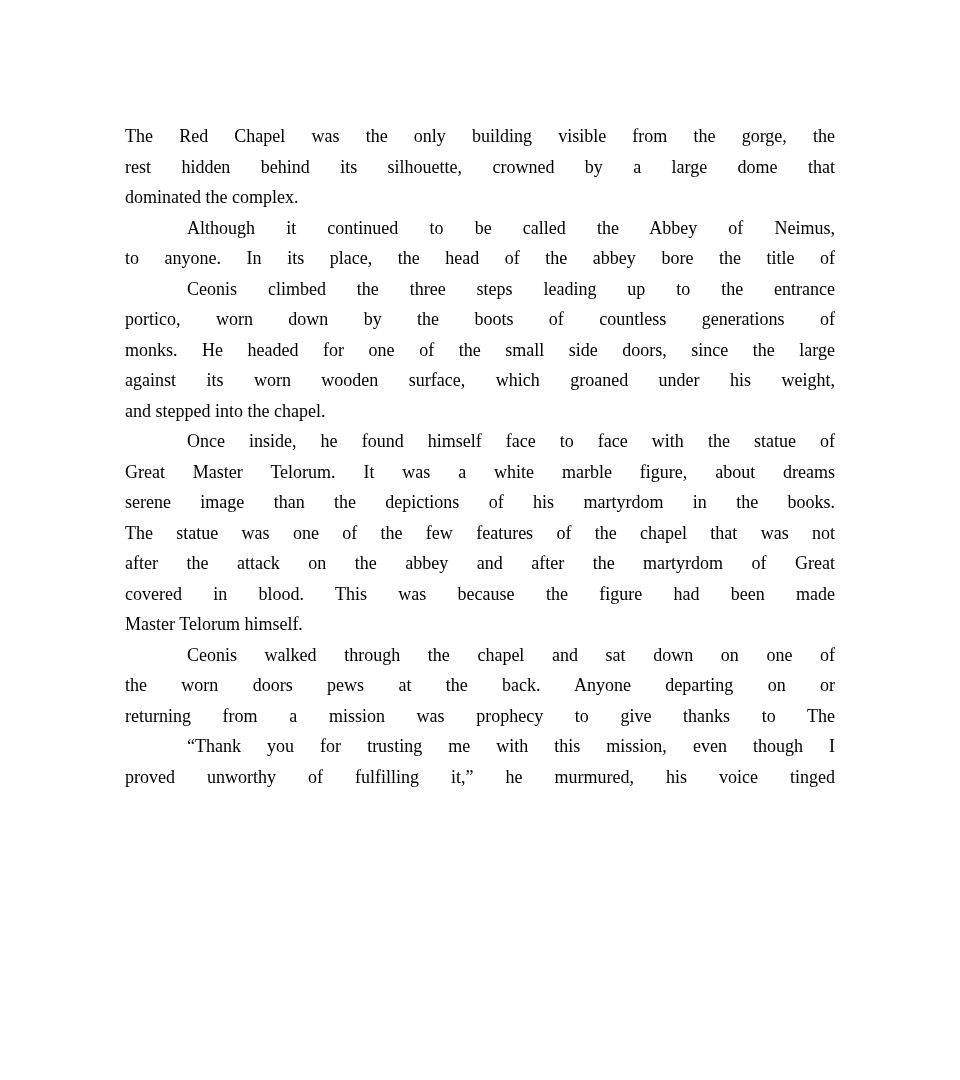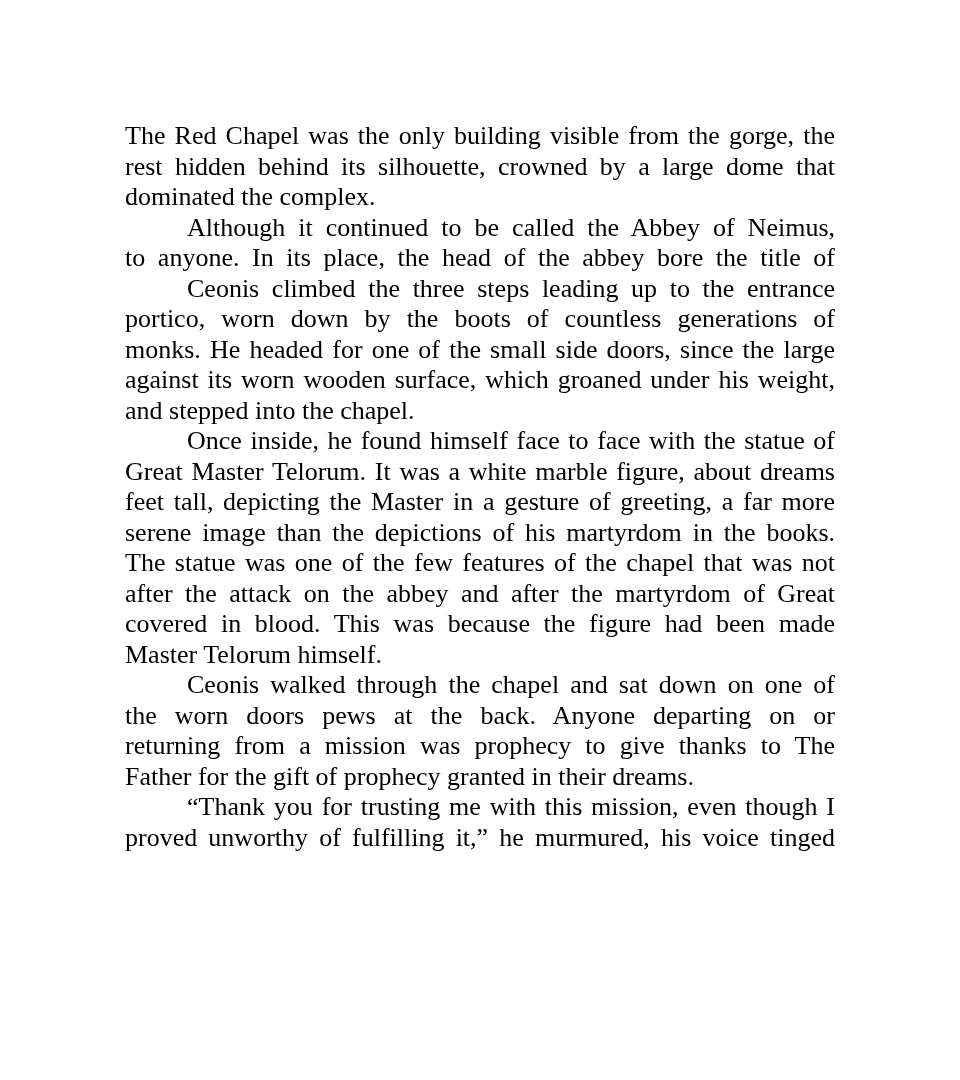--- a/index.html
+++ b/index.html
@@ -24,21 +24,21 @@
     position: absolute;
     left: 125px;
     top: 121px;
     width: 710px;
   }
   .paragraph {
     margin: 0;
     padding: 0;
   }
   .line {
-    font-size: 26px;
+    font-size: 18px;
     line-height: 30.5px;
     text-align: justify;
     white-space: normal;
   }
   .line.j {
     
     text-align-last: justify;
   }
   .line.nj {
     
@@ -65,31 +65,29 @@
       <div class="paragraph indented">
         <div class="line j">Ceonis climbed the three steps leading up to the entrance</div>
         <div class="line j">portico, worn down by the boots of countless generations of</div>
         <div class="line j">monks. He headed for one of the small side doors, since the large</div>
         <div class="line j">against its worn wooden surface, which groaned under his weight,</div>
         <div class="line nj">and stepped into the chapel.</div>
       </div>
       <div class="paragraph indented">
         <div class="line j">Once inside, he found himself face to face with the statue of</div>
         <div class="line j">Great Master Telorum. It was a white marble figure, about dreams</div>
-        <div class="line j">feet tall, depicting the Master in a gesture of greeting, a far more</div>
         <div class="line j">serene image than the depictions of his martyrdom in the books.</div>
         <div class="line j">The statue was one of the few features of the chapel that was not</div>
         <div class="line j">after the attack on the abbey and after the martyrdom of Great</div>
         <div class="line j">covered in blood. This was because the figure had been made</div>
         <div class="line nj">Master Telorum himself.</div>
       </div>
       <div class="paragraph indented">
         <div class="line j">Ceonis walked through the chapel and sat down on one of</div>
         <div class="line j">the worn doors pews at the back. Anyone departing on or</div>
         <div class="line j">returning from a mission was prophecy to give thanks to The</div>
-        <div class="line nj">Father for the gift of prophecy granted in their dreams.</div>
       </div>
       <div class="paragraph indented">
         <div class="line j">“Thank you for trusting me with this mission, even though I</div>
         <div class="line j">proved unworthy of fulfilling it,” he murmured, his voice tinged</div>
       </div>
     </div>
 </div>
 
 </body></html>

